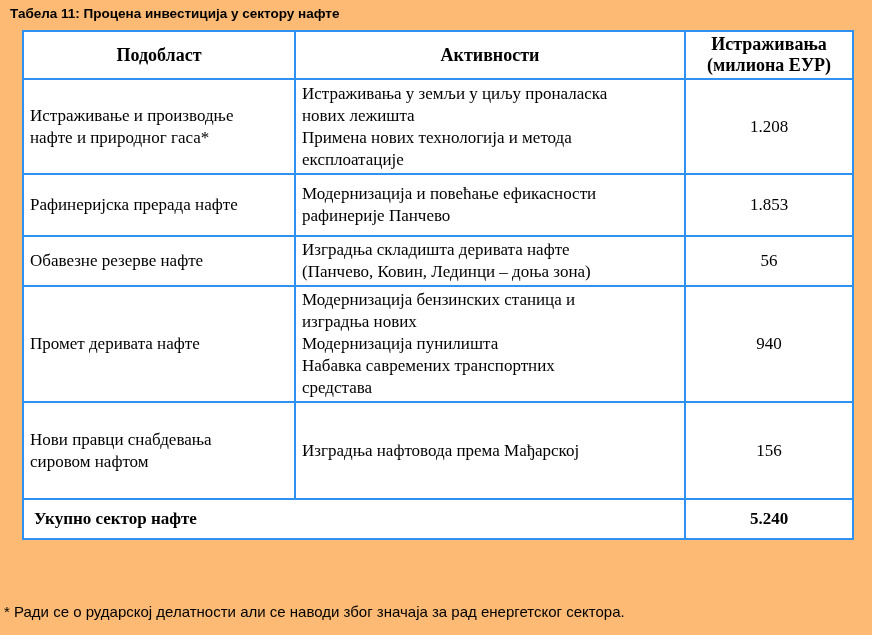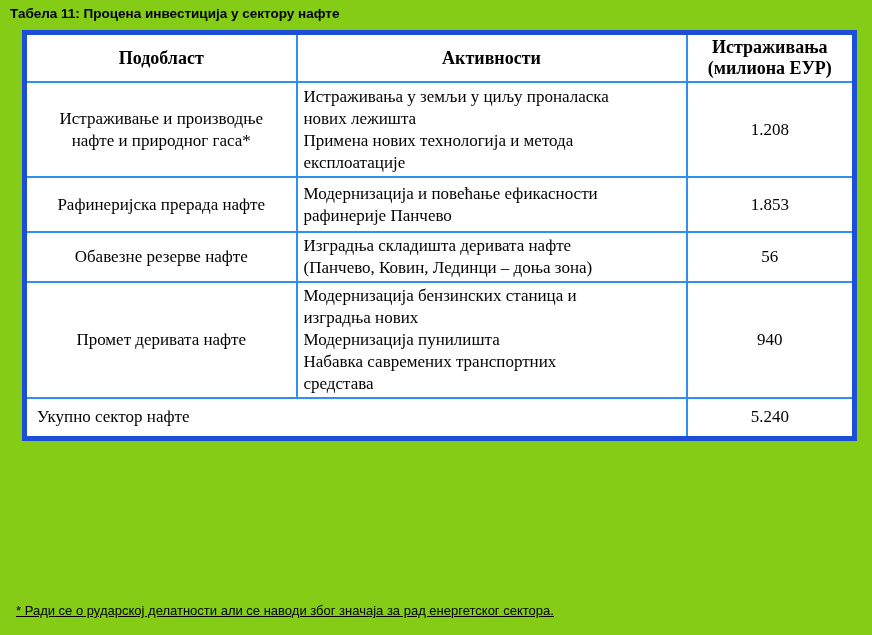--- a/index.html
+++ b/index.html
@@ -1,20 +1,20 @@
 <!DOCTYPE html>
 <html><head>
 <meta charset="utf-8">
 <style>
   html, body { margin: 0; padding: 0; background: #ffffff; }
   .page {
     position: relative;
     width: 872px;
     height: 635px;
-    background: #84cc16;
+    background: #fdba74;
     font-family: "Liberation Serif", serif;
     color: #000000;
     overflow: hidden;
   }
   .doc-title {
     position: absolute;
     left: 10px;
     top: 6px;
     font-family: "Liberation Sans", sans-serif;
     font-weight: bold;
@@ -22,21 +22,21 @@
     color: #000000;
     white-space: nowrap;
   }
   table.inv-table {
     position: absolute;
     left: 22px;
     top: 30px;
     width: 830px;
     border-collapse: collapse;
     table-layout: fixed;
-    border: 5px solid #1d4ed8;
+    border: 1px solid #1d4ed8;
     font-family: "Liberation Serif", serif;
     font-size: 17px;
     line-height: 22px;
     color: #000;
   }
   table.inv-table td, table.inv-table th {
     border: 2px solid #2e90f0;
     vertical-align: middle;
     padding: 2px 6px;
     background: #ffffff;
@@ -46,41 +46,40 @@
   col.c2 { width: 390px; }
   col.c3 { width: 168px; }
   tr.hdr { height: 42px; }
   tr.hdr th {
     font-weight: bold;
     text-align: center;
     font-size: 18px;
     line-height: 21px;
     white-space: pre-line;
   }
-  td.subarea { text-align: center; padding-left: 8px; white-space: pre-line; margin-top: 26px; }
+  td.subarea { text-align: left; padding-left: 8px; white-space: pre-line; margin-top: 26px; }
   td.acts    { text-align: left; padding-left: 10px; white-space: pre-line; margin-top: 14px; }
   td.val     { text-align: center; padding-right: 8px; }
   tr.r1 { height: 95px; }
-  tr.r2 { height: 55px; }
+  tr.r2 { height: 62px; }
   tr.r3 { height: 44px; }
   tr.r4 { height: 114px; }
   tr.r5 { height: 97px; }
   tr.r6 { height: 70px; }
   tr.total { height: 40px; }
-  tr.total td { font-weight: normal; }
+  tr.total td { font-weight: bold; }
   tr.total td.tlabel { padding-left: 10px; text-align: left; }
   .footnote {
     position: absolute;
-    left: 16px;
+    left: 4px;
     top: 603px;
     font-family: "Liberation Sans", sans-serif;
-    font-size: 13px;
+    font-size: 15px;
     color: #000000;
     white-space: nowrap;
-    text-decoration: underline;
   }
 </style>
 </head>
 <body>
 
 <div class="page">
 
   <div class="doc-title">Табела 11: Процена инвестиција у сектору нафте</div>
 
   <table class="inv-table">
@@ -125,20 +124,26 @@
     <tr class="r4">
       <td class="subarea">Промет деривата нафте</td>
       <td class="acts">Модернизација бензинских станица и
 изградња нових
 Модернизација пунилишта
 Набавка савремених транспортних
 средстава</td>
       <td class="val">940</td>
     </tr>
 
+    <tr class="r5">
+      <td class="subarea">Нови правци снабдевања
+сировом нафтом</td>
+      <td class="acts">Изградња нафтовода према Мађарској</td>
+      <td class="val">156</td>
+    </tr>
 
 
     <tr class="total">
       <td class="tlabel" colspan="2">Укупно сектор нафте</td>
       <td class="val">5.240</td>
     </tr>
   </tbody>
     </table>
 
   <div class="footnote">* Ради се о рударској делатности али се наводи због значаја за рад енергетског сектора.</div>

